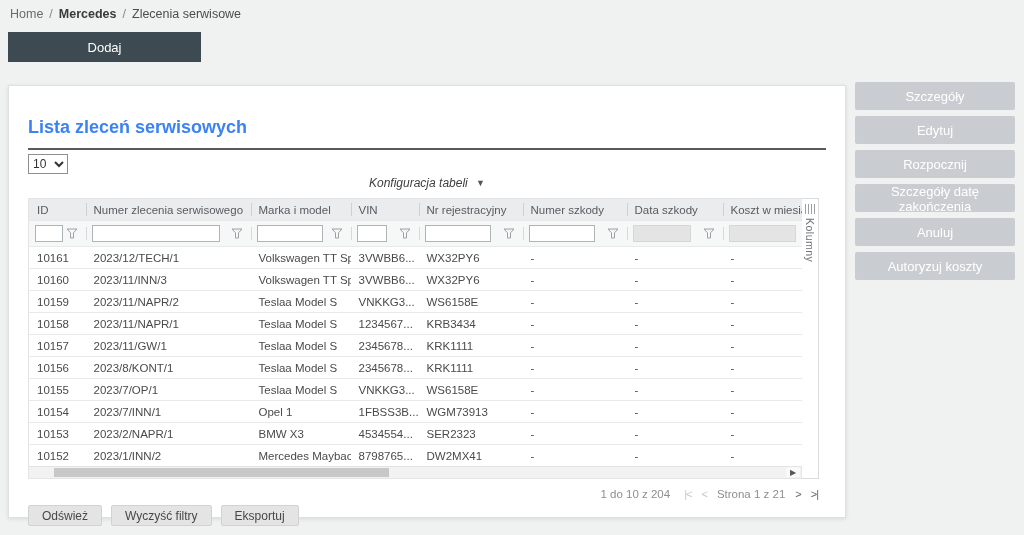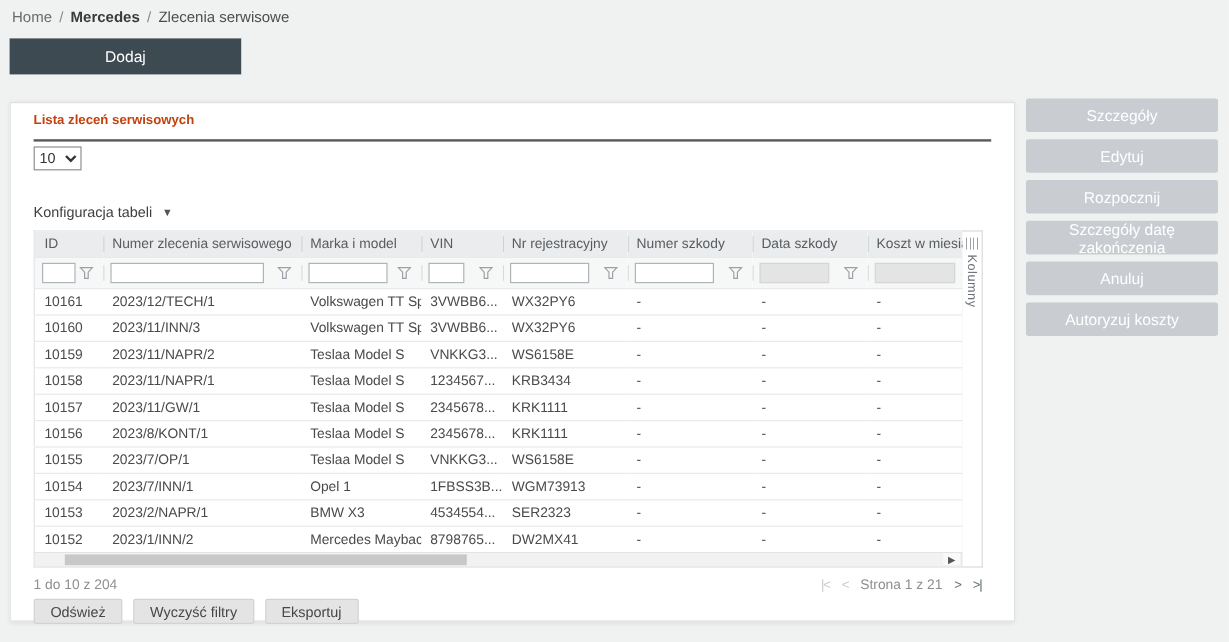--- a/index.html
+++ b/index.html
@@ -26,29 +26,29 @@
     font-family:"Liberation Sans", sans-serif; cursor:pointer;
   }
 
   
   .panel {
     position:absolute; left:8px; top:85px; width:838px; height:433px;
     background:#fff; border:1px solid #e0e0e0;
     box-shadow:0 1px 4px rgba(0,0,0,0.10);
     padding:0 19px;
   }
-  .panel-title { margin-top:8px; font-size:11px; font-weight:700; color:#c2410c; }
+  .panel-title { margin-top:31px; font-size:18px; font-weight:700; color:#3b82f6; }
   .title-rule { margin-top:10px; height:2px; background:#5a5a5a; }
   .page-size-row { margin-top:4px; }
   .page-size-row select {
     width:40px; height:20px; font-size:12px; color:#333;
     border:1px solid #8f8f8f; background:#fff;
     font-family:"Liberation Sans", sans-serif;
   }
-  .config-row { margin-top:28px; height:14px; text-align:left; font-size:12px; color:#3e3e3e; }
+  .config-row { margin-top:2px; height:14px; text-align:center; font-size:12px; color:#3e3e3e;font-style:italic; }
   .config-link { cursor:pointer; }
   .caret { display:inline-block; margin-left:5px; font-size:9px; color:#555; transform:translateY(-1px); }
 
   
   .table-wrap { margin-top:8px; display:flex; align-items:stretch; }
   .grid-col { width:774px; }
   table { width:774px; table-layout:fixed; border-collapse:collapse; }
   col.c0{width:57px} col.c1{width:165px} col.c2{width:100px} col.c3{width:68px}
   col.c4{width:104px} col.c5{width:104px} col.c6{width:96px} col.c7{width:80px}
   thead th {
@@ -96,21 +96,21 @@
   }
 
   
   .hscroll { position:relative; width:774px; height:12px; background:#f2f2f2;
     border:1px solid #e5e5e5; border-top:none; }
   .hthumb { position:absolute; left:25px; top:1px; width:335px; height:9px; background:#c8c8c8; cursor:grab; }
   .harrow { position:absolute; right:1px; top:0; width:14px; height:10px; background:#f9f9f9;
     display:flex; align-items:center; justify-content:center; font-size:8px; color:#555; cursor:pointer; }
 
   
-  .pagination { margin-top:9px; display:flex; justify-content:space-between; align-items:center;
+  .pagination { margin-top:9px; display:flex; justify-content:flex-end; align-items:center;
     font-size:11.5px; color:#8f8f8f; gap:14px; padding-right:8px; }
   .pg-icon { font-size:11px; letter-spacing:-1px; cursor:pointer; color:#5f6a70; }
   .pg-icon.disabled { color:#c9c9c9; }
   .pg-group { display:flex; align-items:center; gap:10px; }
 
   
   .footer-buttons { margin-top:5px; display:flex; gap:9px; }
   .footer-buttons button {
     height:21px; padding:0 13px; background:#e4e4e4; border:1px solid #d2d2d2;
     border-radius:2px; font-size:12px; color:#474747; cursor:pointer;

